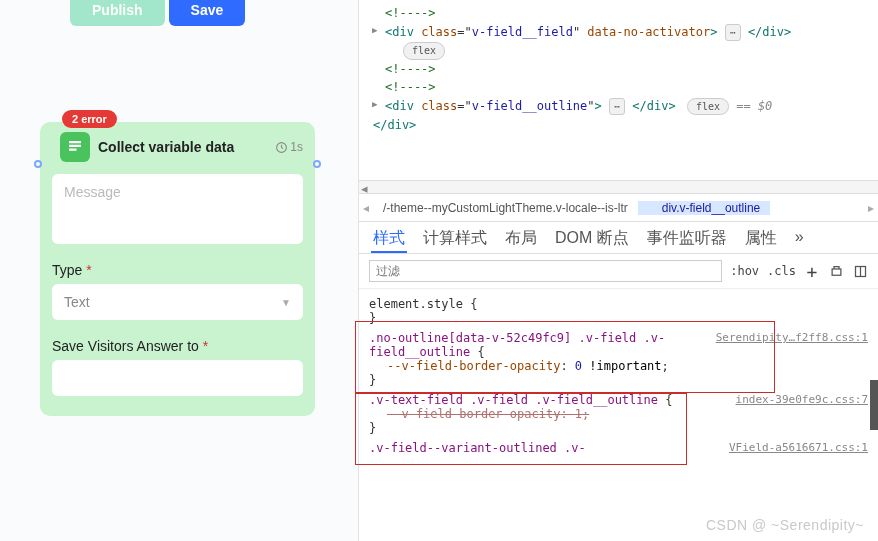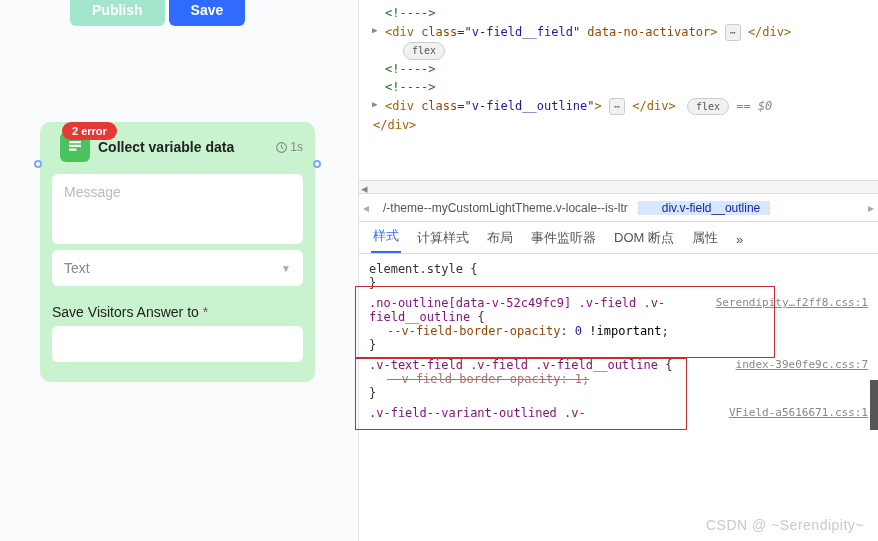--- a/index.html
+++ b/index.html
@@ -3,53 +3,53 @@
 <meta charset="utf-8">
 <style>
   * { box-sizing: border-box; margin: 0; padding: 0; }
   body { font-family: -apple-system, "Segoe UI", Arial, sans-serif; font-size: 13px; color: #333; background: #fff; width: 878px; height: 541px; overflow: hidden; position: relative; }
   .left-pane { position: absolute; left: 0; top: 0; width: 358px; height: 541px; background: #fafbfc; }
   .top-buttons { display: flex; gap: 4px; padding: 0 0 0 70px; }
   .btn { border: none; border-radius: 6px; padding: 8px 22px; color: #fff; font-weight: 700; font-size: 14px; cursor: pointer; }
   .btn-publish { background: #5cd6a4; }
   .btn-save { background: #2f6bff; }
   .card-wrap { position: relative; margin: 90px 0 0 40px; width: 275px; }
-  .error-badge { position: absolute; top: -12px; left: 22px; background: #e53935; color: #fff; font-size: 11px; font-weight: 700; padding: 3px 10px; border-radius: 12px; z-index: 2; margin-top: 12px; }
+  .error-badge { position: absolute; top: -12px; left: 22px; background: #e53935; color: #fff; font-size: 11px; font-weight: 700; padding: 3px 10px; border-radius: 12px; z-index: 2; }
   .card { background: #c9f3cf; border-radius: 10px; padding: 10px 12px 20px 12px; position: relative; }
   .port { width: 8px; height: 8px; border-radius: 50%; background: #fff; border: 2px solid #7aa7ff; position: absolute; }
   .port-left { left: -6px; top: 38px; }
   .port-right { right: -6px; top: 38px; }
   .card-head { display: flex; align-items: center; gap: 8px; padding-left: 8px; }
   .card-icon { width: 30px; height: 30px; background: #4ac35e; border-radius: 6px; display: flex; align-items: center; justify-content: center; }
   .card-icon svg { fill: #fff; }
   .card-title { font-weight: 700; font-size: 14px; color: #222; flex: 1; }
   .timing { display: flex; align-items: center; gap: 2px; color: #888; font-size: 12px; }
   .field-box { background: #fff; border-radius: 6px; margin-top: 12px; padding: 10px 12px; min-height: 70px; color: #bbb; font-size: 14px; }
   .label-row { margin-top: 18px; font-size: 14px; color: #222; }
   .req { color: #d32f2f; }
   .select-box { background: #fff; border-radius: 6px; margin-top: 6px; padding: 10px 12px; color: #888; font-size: 14px; display: flex; justify-content: space-between; align-items: center; cursor: pointer; }
   .chev { color: #aaa; font-size: 10px; }
   .input-box { background: #fff; border-radius: 6px; margin-top: 6px; height: 36px; }
 
   .right-pane { position: absolute; left: 358px; top: 0; width: 520px; height: 541px; border-left: 1px solid #e2e2e2; background: #fff; display: flex; flex-direction: column; }
   .dom-area { font-family: Consolas, Menlo, monospace; font-size: 12px; padding: 4px 0 4px 10px; color: #333; overflow: hidden; height: 180px; }
   .dom-line { white-space: nowrap; line-height: 1.55; padding-left: 16px; position: relative; }
   .tri::before { content: "▶"; position: absolute; left: 3px; top: 1px; color: #888; font-size: 9px; }
-  .t-tag { color: #a16207; text-align: right; }
+  .t-tag { color: #0f766e; text-align: right; }
   .t-attr { color: #994500; }
   .t-val { color: #1a1aa6; }
   .t-comment { color: #236e25; }
   .t-dim { color: #888; font-style: italic; }
   .flex-chip { display: inline-block; background: #f1f1f1; border: 1px solid #ccc; border-radius: 10px; padding: 0 8px; font-size: 10px; color: #555; margin-left: 4px; }
   .ellipsis-chip { display: inline-block; background: #f1f1f1; border: 1px solid #ccc; border-radius: 3px; padding: 0 4px; font-size: 10px; color: #555; }
   .hscroll { height: 14px; border-top: 1px solid #ddd; border-bottom: 1px solid #ddd; background: #f5f5f5; position: relative; }
   .crumb-row { display: flex; align-items: center; border-bottom: 1px solid #ddd; height: 28px; font-size: 12px; overflow: hidden; }
   .crumb { padding: 0 10px; white-space: nowrap; color: #555; }
   .crumb.sel { background: #d6e7ff; color: #1a1aa6; padding-left: 24px; }
-  .tabs { display: flex; border-bottom: 1px solid #ddd; height: 32px; align-items: flex-end; font-size: 13px; gap: 14px; padding-left: 12px; }
+  .tabs { display: flex; border-bottom: 1px solid #ddd; height: 32px; font-size: 16px; gap: 14px; padding-left: 12px; }
   .tab { padding: 6px 2px; color: #555; cursor: pointer; white-space: nowrap; }
   .tab.active { color: #2f6bff; border-bottom: 2px solid #2f6bff; font-weight: 500; }
   .more { color: #555; }
   .filter-row { display: flex; align-items: center; gap: 8px; padding: 6px 10px; border-bottom: 1px solid #eee; }
   .filter-input { flex: 1; border: 1px solid #ccc; height: 22px; padding: 0 6px; font-size: 12px; color: #888; }
   .tool { font-family: Consolas, monospace; font-size: 12px; color: #444; cursor: pointer; }
   .tool-icon { width: 16px; height: 16px; display: inline-flex; align-items: center; justify-content: center; }
   .styles-area { font-family: Consolas, Menlo, monospace; font-size: 12px; padding: 6px 10px; color: #333; position: relative; flex: 1; }
   .rule-src { float: right; color: #888; font-size: 11px; text-decoration: underline; white-space: nowrap; }
   .selector { color: #881280; }
@@ -92,20 +92,24 @@
           <svg viewBox="0 0 24 24" width="13" height="13" fill="none" stroke="#888" stroke-width="2">
               <circle cx="12" cy="12" r="9"></circle>
               <path d="M12 7v5l3 2"></path>
             </svg>
           <span>1s</span>
         </div>
       </div>
       <div class="field-box">
         <span>Message</span>
       </div>
+      <div class="label-row">
+        <span>Type</span>
+        <span class="req">*</span>
+      </div>
       <div class="select-box">
         <span>Text</span>
         <span class="chev">▼</span>
       </div>
       <div class="label-row">
         <span>Save Visitors Answer to</span>
         <span class="req">*</span>
       </div>
       <div class="input-box"></div>
     </div>
@@ -135,26 +139,44 @@
     <span style="color:#aaa; padding:0 4px;">◂</span>
     <span class="crumb">/-theme--myCustomLightTheme.v-locale--is-ltr</span>
     <span class="crumb sel">div.v-field__outline</span>
     <span style="color:#aaa; padding:0 4px; margin-left:auto;">▸</span>
   </div>
 
   <div class="tabs">
     <div class="tab active">样式</div>
     <div class="tab">计算样式</div>
     <div class="tab">布局</div>
+    <div class="tab">DOM 断点</div>
     <div class="tab">事件监听器</div>
-    <div class="tab">DOM 断点</div>
     <div class="tab">属性</div>
     <div class="tab more">»</div>
   </div>
 
+  <div class="filter-row">
+    <input class="filter-input" placeholder="过滤" style="">
+    <span class="tool">:hov</span>
+    <span class="tool">.cls</span>
+    <span class="tool tool-icon" style="font-size:18px; font-weight:300;">+</span>
+    <span class="tool tool-icon">
+      <svg viewBox="0 0 24 24" width="15" height="15" fill="none" stroke="#555" stroke-width="2">
+          <rect x="5" y="8" width="14" height="10"></rect>
+          <path d="M8 8V4h8v4"></path>
+        </svg>
+    </span>
+    <span class="tool tool-icon">
+      <svg viewBox="0 0 24 24" width="15" height="15" fill="none" stroke="#555" stroke-width="2">
+          <rect x="4" y="4" width="16" height="16"></rect>
+          <line x1="12" y1="4" x2="12" y2="20"></line>
+        </svg>
+    </span>
+  </div>
 
   <div class="styles-area">
     <div class="rule-block">
       <div><span>element.style {</span></div>
       <div><span>}</span></div>
     </div>
 
     <div class="rule-block">
       <span class="rule-src">Serendipity…f2ff8.css:1</span>
       <div><span class="selector">.no-outline[data-v-52c49fc9] .v-field .v-field__outline</span> {</div>

